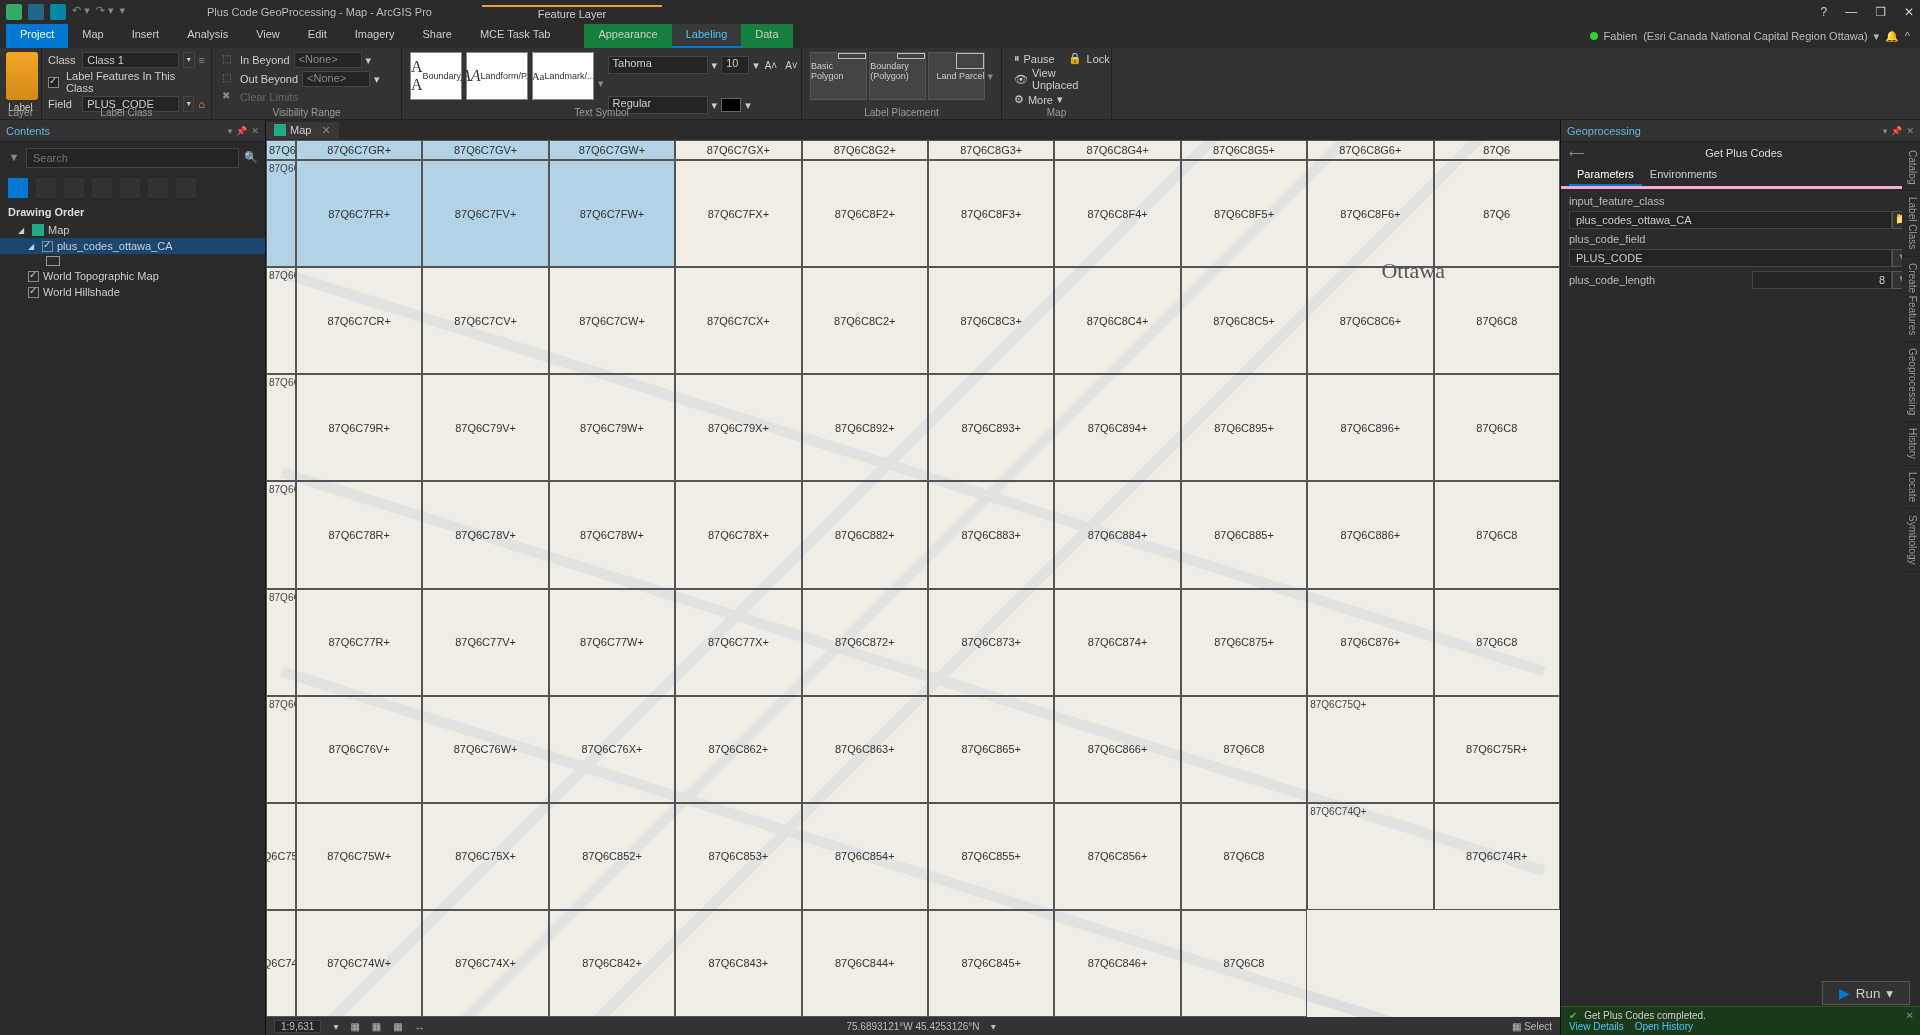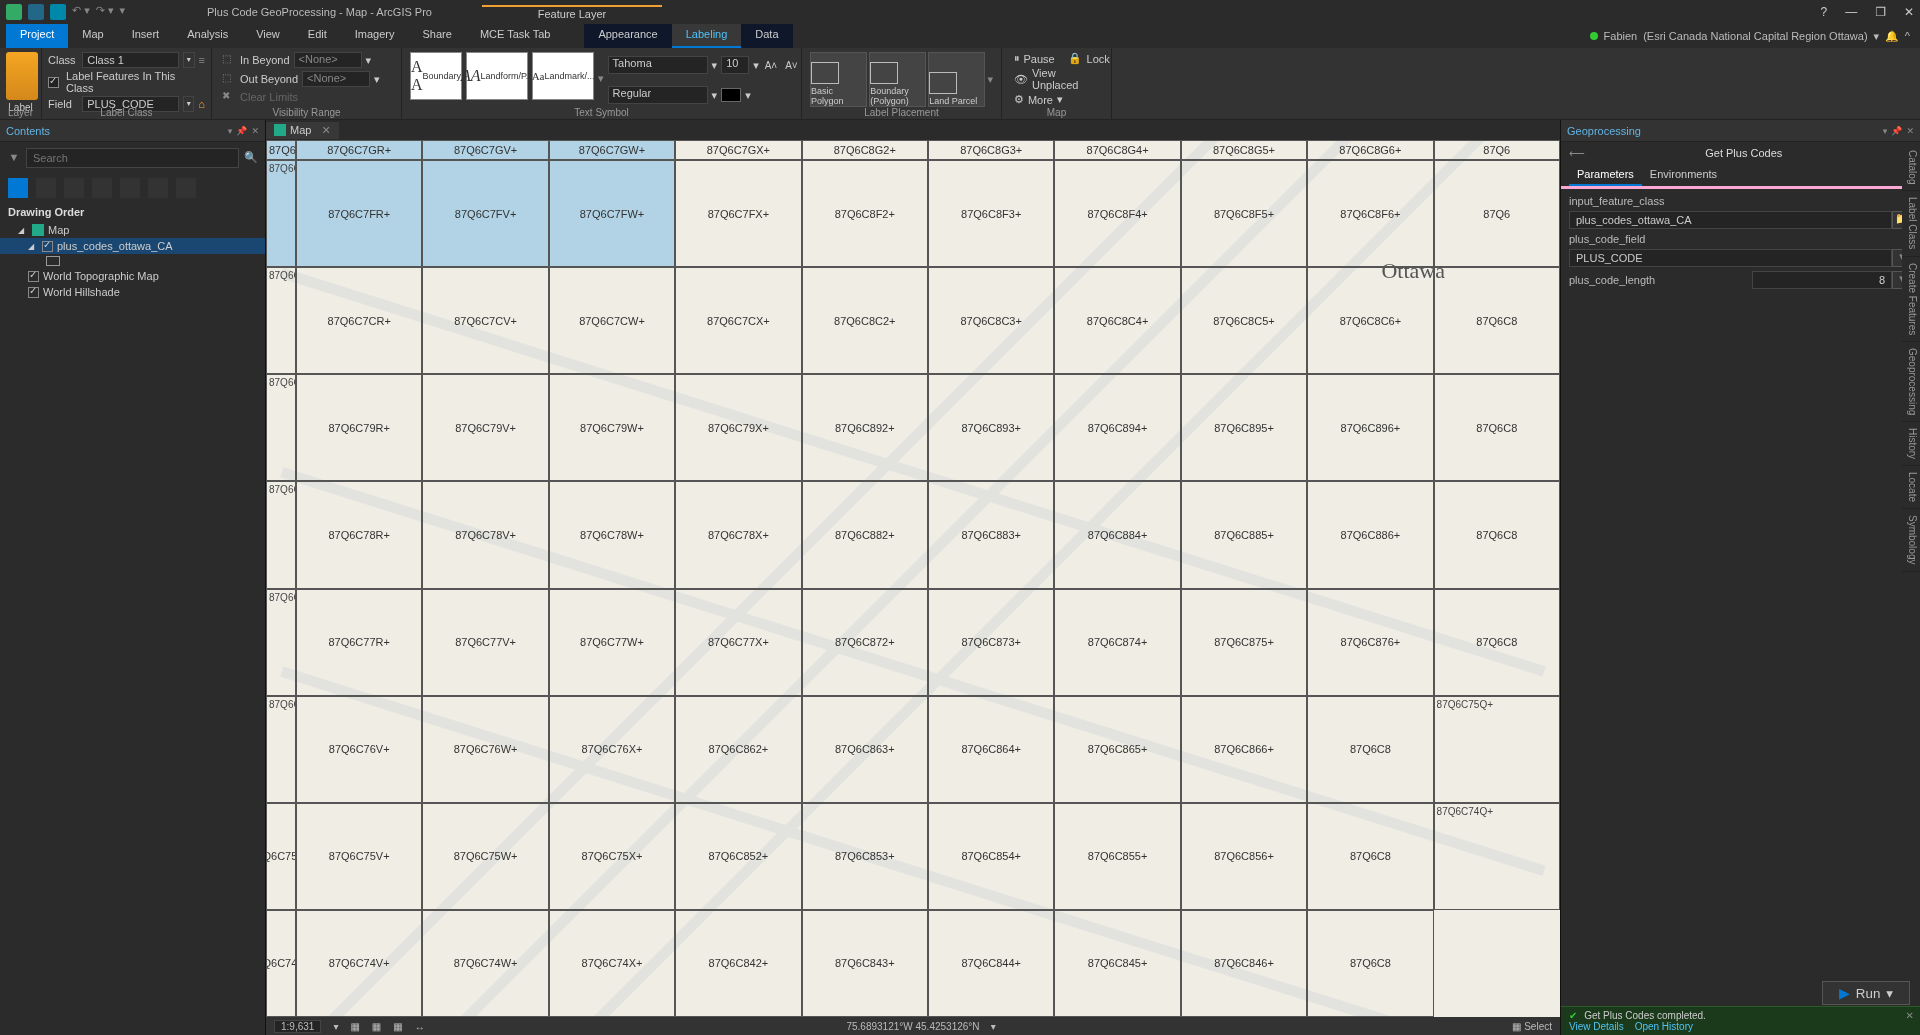--- a/index.html
+++ b/index.html
@@ -13,21 +13,21 @@
 .titlebar .qat-btn.b3 { background: #08a; }
 .titlebar .redo { color: #888; }
 .titlebar .apptitle { position: absolute; left: 207px; color: #bbb; }
 .titlebar .featurelayer { position: absolute; left: 482px; width: 180px; text-align: center; color: #ccc; border-top: 2px solid #f0a030; padding-top: 1px; }
 .titlebar .winbtns { margin-left: auto; display: flex; gap: 18px; color: #ccc; font-size: 12px; }
 
 
 .ribtabs { height: 24px; background: #2b2b2b; display: flex; align-items: stretch; padding-left: 6px; }
 .ribtab { padding: 4px 14px; color: #ccc; cursor: pointer; text-align: center; }
 .ribtab.project { background: #0078d4; color: #fff; }
-.ribtab.context { background: #0f172a; }
+.ribtab.context { background: #15803d; }
 .ribtab.active { background: #383838; border-bottom: 2px solid #0078d4; color: #4fc3f7; }
 .ribtabs .userinfo { margin-left: auto; color: #bbb; padding: 4px 10px; display: flex; align-items: center; gap: 6px; }
 .userinfo .dot { width: 8px; height: 8px; background: #3c3; border-radius: 50%; display: inline-block; }
 
 
 .ribbon { height: 72px; background: #333; display: flex; border-bottom: 1px solid #222; }
 .ribgroup { border-right: 1px solid #222; padding: 2px 6px; display: flex; flex-direction: column; position: relative; }
 .ribgroup .groupname { position: absolute; bottom: 1px; left: 0; right: 0; text-align: center; font-size: 10px; color: #999; }
 .layer-big { width: 32px; height: 48px; background: linear-gradient(#f5a623, #d4881a); border-radius: 3px; margin: 2px auto; }
 .layer-lbl { text-align: center; font-size: 10px; }
@@ -40,28 +40,28 @@
 .check.on::after { content: "✓"; position: absolute; top: -3px; left: 0; font-size: 10px; color: #ccc; }
 .vis { display: flex; flex-direction: column; gap: 3px; padding: 2px 4px; }
 .vis-row { display: flex; align-items: center; gap: 4px; }
 .vis-row .ic { width: 14px; height: 14px; color: #888; font-size: 10px; }
 .vis-row .fld { background: #242424; border: 1px solid #444; width: 68px; height: 16px; padding: 0 4px; color: #888; }
 .vis-row.dim { color: #666; }
 .textsym { display: flex; gap: 4px; padding: 2px; align-items: flex-start; }
 .tsbox { width: 62px; height: 48px; background: #fff; color: #333; border: 1px solid #888; display: flex; flex-direction: row; align-items: center; justify-content: center; font-size: 9px; }
 .tsbox .big { font-size: 16px; font-family: Georgia, serif; }
 .tsbox.it .big { font-style: italic; }
-.tsctl { display: flex; flex-direction: column; gap: 12px; padding-top: 4px; }
+.tsctl { display: flex; flex-direction: column; gap: 22px; padding-top: 4px; }
 .tsctl .row { display: flex; gap: 4px; align-items: center; }
 .tsctl .fld { background: #242424; border: 1px solid #444; height: 18px; padding: 0 4px; color: #ccc; width: 100px; }
 .tsctl .fld.n { width: 28px; }
 .tsctl .ab { font-size: 10px; color: #ccc; padding: 0 2px; cursor: pointer; }
 .colorbox { width: 20px; height: 14px; background: #000; border: 1px solid #666; }
 .placement { display: flex; gap: 2px; padding: 2px; }
-.pbox { width: 60px; height: 55px; background: #444; border: 1px solid #555; display: flex; flex-direction: column; align-items: flex-start; justify-content: flex-end; font-size: 9px; color: #ccc; padding-bottom: 0; }
+.pbox { width: 60px; height: 48px; background: #444; border: 1px solid #555; display: flex; flex-direction: column; align-items: flex-end; justify-content: flex-end; font-size: 9px; color: #ccc; padding-bottom: 18px; }
 .pbox .pic { width: 28px; height: 22px; border: 1px solid #bbb; margin-bottom: 2px; }
 .moregrp { display: flex; flex-direction: column; gap: 2px; padding: 2px 6px; }
 .moregrp .row { display: flex; align-items: center; gap: 4px; color: #ccc; }
 
 
 .mainrow { display: flex; height: calc(100% - 120px); }
 
 
 .contents { width: 266px; background: #2b2b2b; border-right: 1px solid #111; display: flex; flex-direction: column; }
 .pane-hdr { height: 22px; background: #333; display: flex; align-items: center; padding: 0 6px; color: #62b5e5; border-bottom: 1px solid #222; }
@@ -435,21 +435,20 @@
           <div class="cell">87Q6C876+</div>
           <div class="cell">87Q6C8</div>
           <div class="cell partial">
             <span class="cell-edge">87Q6C76Q+</span>
           </div>
           <div class="cell">87Q6C76V+</div>
           <div class="cell">87Q6C76W+</div>
           <div class="cell">87Q6C76X+</div>
           <div class="cell">87Q6C862+</div>
           <div class="cell">87Q6C863+</div>
-          <div class="cell">87Q6C864+</div>
           <div class="cell">87Q6C865+</div>
           <div class="cell">87Q6C866+</div>
           <div class="cell">87Q6C8</div>
           <div class="cell partial">
             <span class="cell-edge">87Q6C75Q+</span>
           </div>
           <div class="cell">87Q6C75R+</div>
           <div class="cell">87Q6C75V+</div>
           <div class="cell">87Q6C75W+</div>
           <div class="cell">87Q6C75X+</div>

